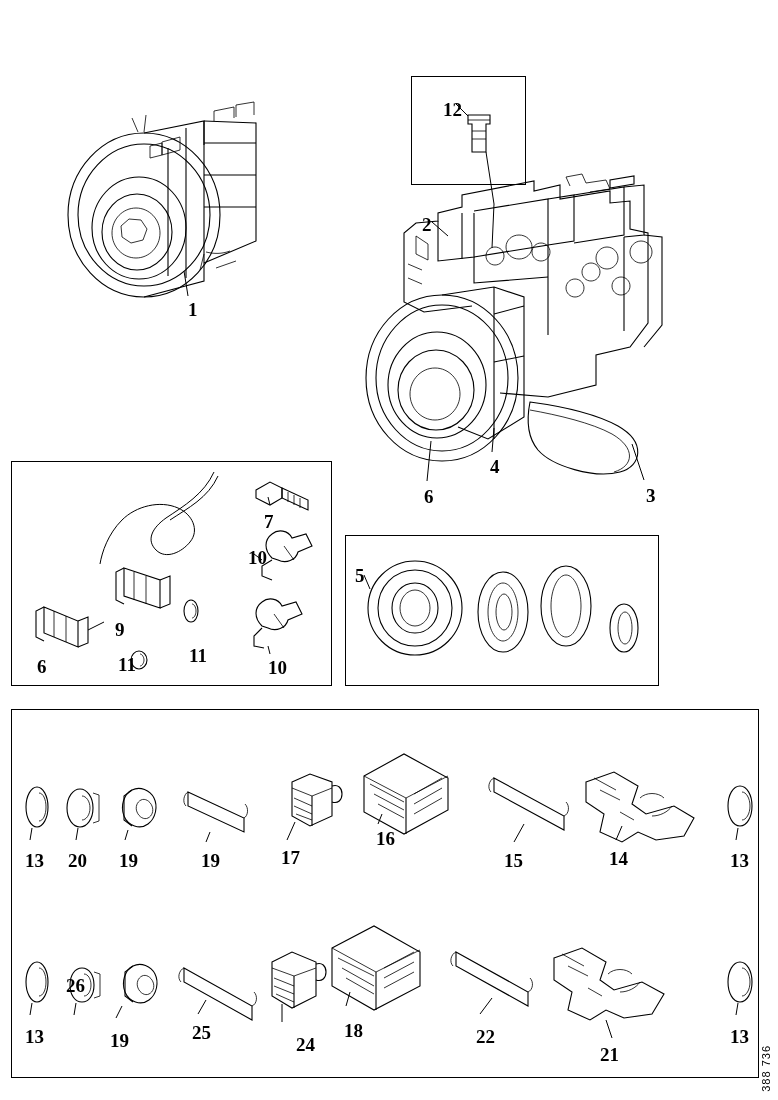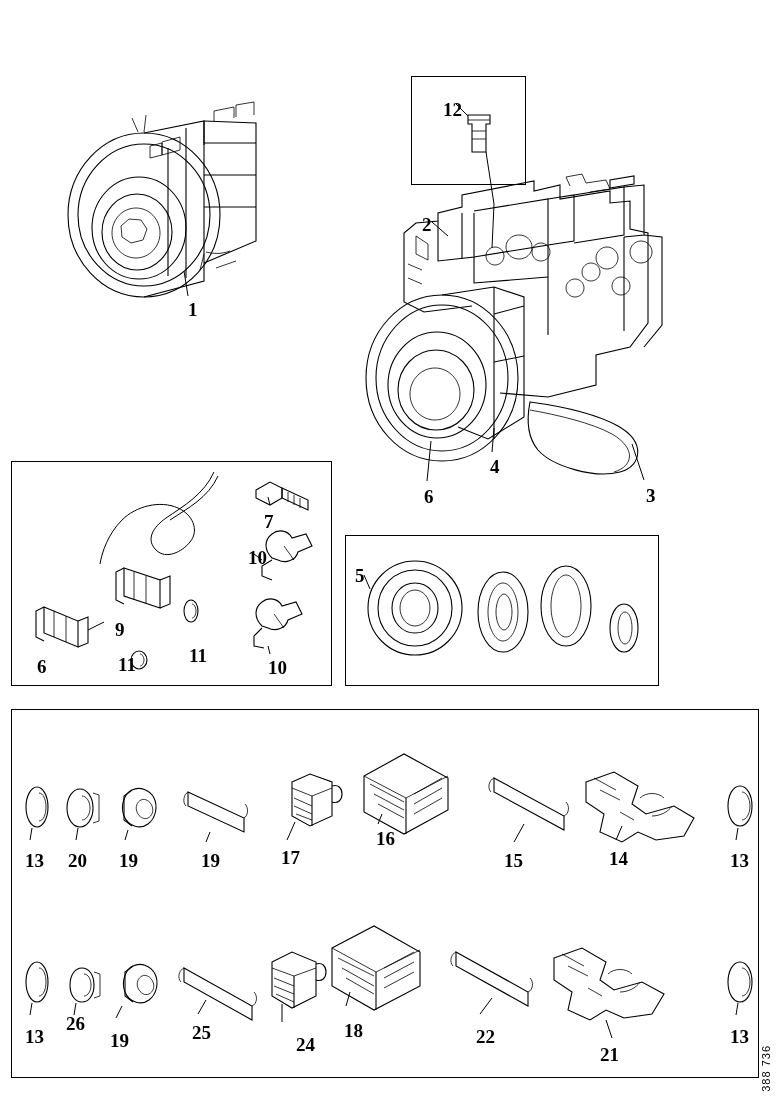--- a/index.html
+++ b/index.html
@@ -325,17 +325,17 @@
   <div class="callout" style="left:281px; top:848px;">17</div>
   <div class="callout" style="left:201px; top:851px;">19</div>
   <div class="callout" style="left:119px; top:851px;">19</div>
   <div class="callout" style="left:110px; top:1031px;">19</div>
   <div class="callout" style="left:68px; top:851px;">20</div>
   <div class="callout" style="left:600px; top:1045px;">21</div>
   <div class="callout" style="left:476px; top:1027px;">22</div>
   <div class="callout" style="left:344px; top:1021px;">18</div>
   <div class="callout" style="left:296px; top:1035px;">24</div>
   <div class="callout" style="left:192px; top:1023px;">25</div>
-  <div class="callout" style="left:66px; top:1014px;">26</div>
+  <div class="callout" style="left:66px; top:976px;">26</div>
 
   <div class="code">388 736</div>
 
 </div>
 
 </body></html>

